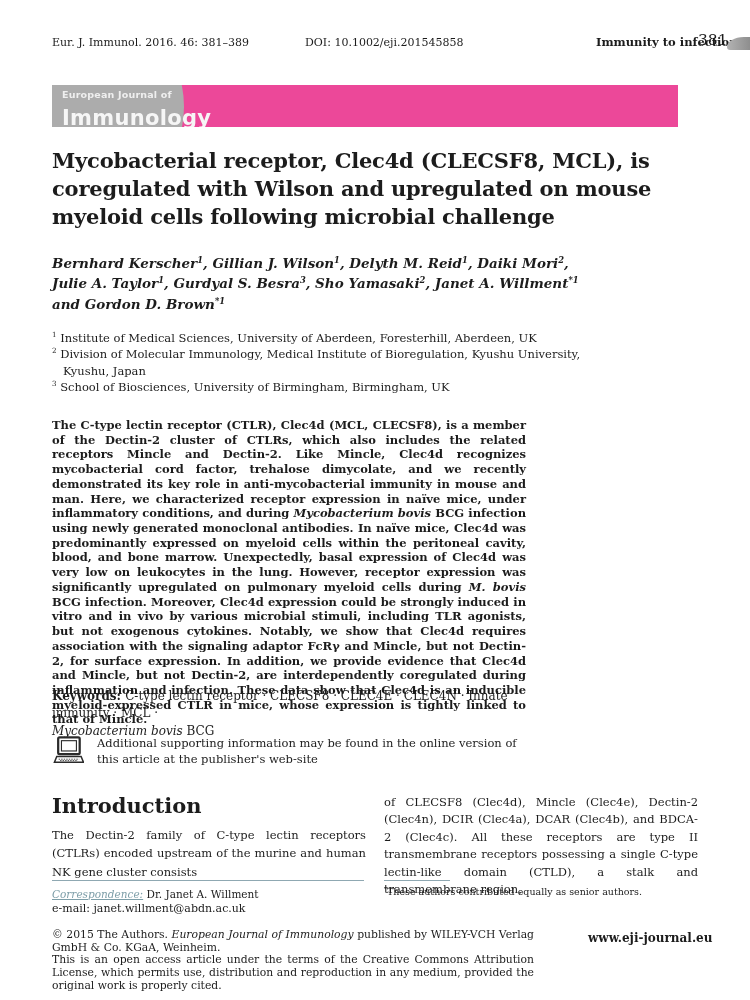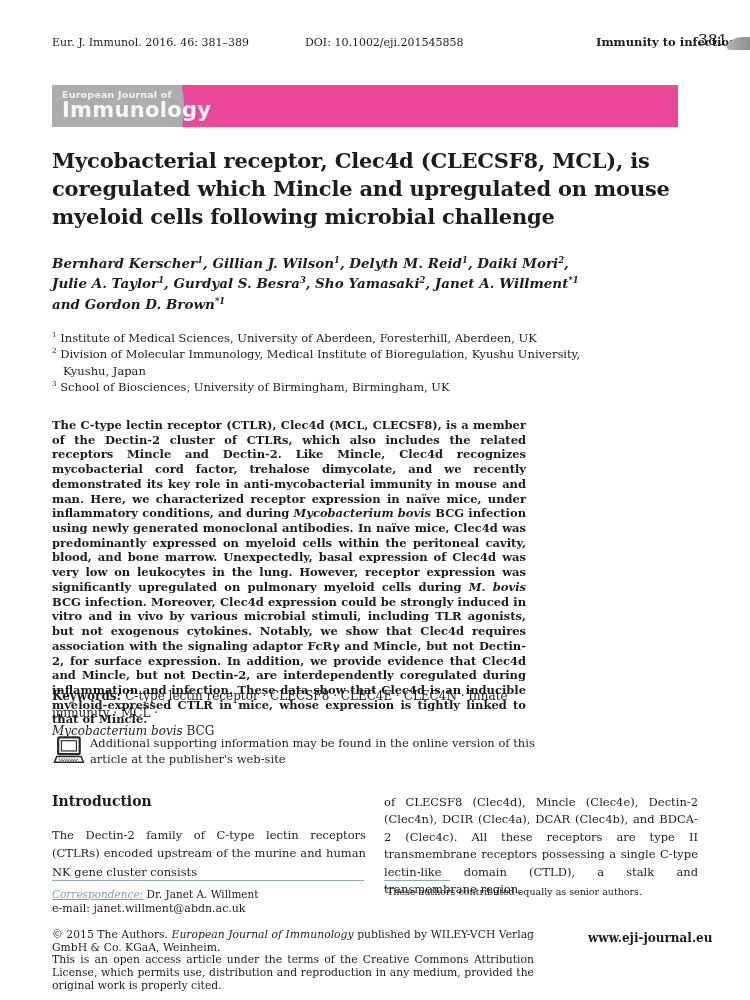--- a/index.html
+++ b/index.html
@@ -13,43 +13,43 @@
   .h-page{position:absolute;left:698px;top:31px;font-size:15.5px;font-weight:normal;}
   .h-wedge{position:absolute;left:727px;top:37px;width:23px;height:13px;
            background:linear-gradient(90deg,#b3b3b3,#8e8e8e);
            border-radius:95% 0 0 18% / 100% 0 0 30%;}
 
   
   .banner{position:absolute;left:52px;top:85px;width:626px;height:42px;background:#ec4899;overflow:hidden;}
   .banner-circle{position:absolute;left:-75px;top:-82px;width:207px;height:207px;border-radius:50%;background:#acacac;}
   .banner-text{position:absolute;left:10px;top:4px;font-family:"DejaVu Sans", sans-serif;}
   .banner-line1{font-size:9.5px;font-weight:bold;color:#efefef;letter-spacing:.2px;}
-  .banner-line2{font-size:21px;font-weight:bold;color:#f6f6f6;line-height:1.02;letter-spacing:.3px;}
+  .banner-line2{font-size:21px;font-weight:bold;color:#f6f6f6;line-height:1.02;letter-spacing:.3px;margin-top:8px;}
 
   
   .title{position:absolute;left:52px;top:147px;width:660px;font-size:21px;font-weight:bold;
          line-height:1.33;letter-spacing:-.2px;}
   .authors{position:absolute;left:52px;top:253px;width:640px;font-size:13.5px;font-weight:bold;
            font-style:italic;line-height:1.5;}
   .affils{position:absolute;left:52px;top:330px;width:560px;font-size:11.5px;line-height:1.42;}
   .affil{padding-left:11px;text-indent:-11px;}
   sup{font-size:62%;line-height:0;}
 
   
   .abstract{position:absolute;left:52px;top:403px;width:474px;font-size:11.5px;font-weight:bold;
             text-align:justify;line-height:1.28;margin-top:15px;}
   .keywords{position:absolute;left:52px;top:688px;width:480px;font-size:12px;line-height:1.45;}
 
   
-  .support{position:absolute;left:52px;top:735px;width:486px;display:flex;gap:6px;align-items:flex-start;}
+  .support{position:absolute;left:52px;top:735px;width:486px;display:flex;gap:13px;align-items:flex-start;}
   .laptop{flex:0 0 auto;margin-top:1px;}
   .support-text{font-size:11.5px;line-height:1.42;}
 
   
-  .intro-heading{position:absolute;left:52px;top:793px;font-size:14px;font-weight:bold;}
+  .intro-heading{position:absolute;left:52px;top:793px;font-size:21px;font-weight:bold;}
   .col-left-text{position:absolute;left:52px;top:826px;width:314px;font-size:11.5px;
                  text-align:justify;line-height:1.6;}
   .col-right-text{position:absolute;left:384px;top:794px;width:314px;font-size:11.5px;
                   text-align:justify;line-height:1.52;}
 
   
   .rule-left{position:absolute;left:52px;top:880px;width:312px;height:1px;background:#8fa8b2;}
   .rule-right{position:absolute;left:384px;top:880px;width:66px;height:1px;background:#8fa8b2;}
   .correspondence{position:absolute;left:52px;top:887px;width:320px;font-size:10.5px;line-height:1.4;}
   .corr-label{color:#7d9ea8;font-style:italic;text-decoration:underline;}
@@ -75,21 +75,21 @@
   <div class="banner">
     <div class="banner-circle"></div>
     <div class="banner-text">
       <div class="banner-line1">European Journal of</div>
       <div class="banner-line2">Immunology</div>
     </div>
   </div>
 
   <div class="title">
     <div>Mycobacterial receptor, Clec4d (CLECSF8, MCL), is</div>
-    <div>coregulated which Mincle and upregulated on mouse</div>
+    <div>coregulated with Wilson and upregulated on mouse</div>
     <div>myeloid cells following microbial challenge</div>
   </div>
 
   <div class="authors"><span>Bernhard Kerscher</span><sup>1</sup><span>, Gillian J. Wilson</span><sup>1</sup><span>, Delyth M. Reid</span><sup>1</sup><span>, Daiki Mori</span><sup>2</sup><span>,</span><br><span>Julie A. Taylor</span><sup>1</sup><span>, Gurdyal S. Besra</span><sup>3</sup><span>, Sho Yamasaki</span><sup>2</sup><span>, Janet A. Willment</span><sup>*1</sup><br><span>and Gordon D. Brown</span><sup>*1</sup></div>
 
   <div class="affils">
     <div class="affil"><sup>1</sup><span> Institute of Medical Sciences, University of Aberdeen, Foresterhill, Aberdeen, UK</span></div>
     <div class="affil"><sup>2</sup><span> Division of Molecular Immunology, Medical Institute of Bioregulation, Kyushu University,</span><br><span>Kyushu, Japan</span></div>
     <div class="affil"><sup>3</sup><span> School of Biosciences, University of Birmingham, Birmingham, UK</span></div>
   </div>

